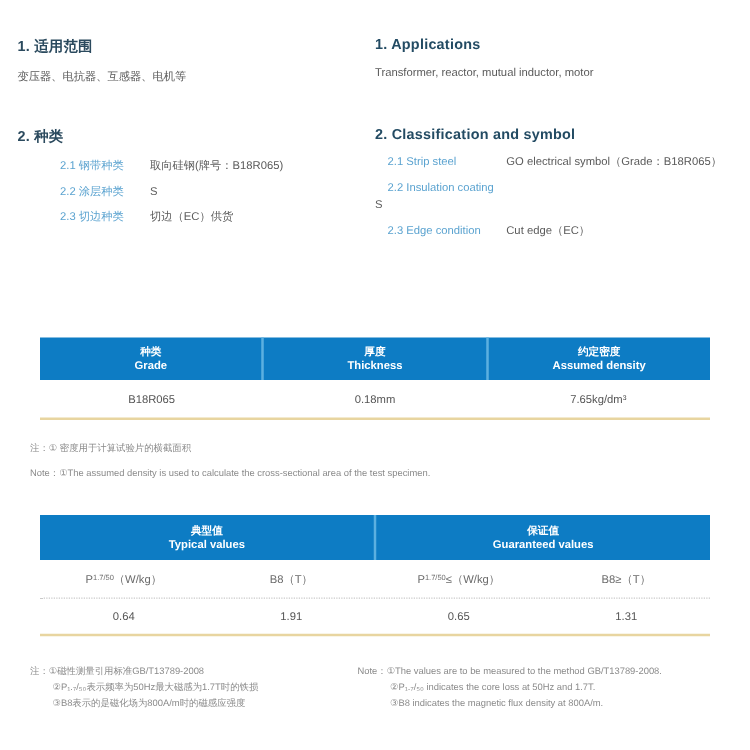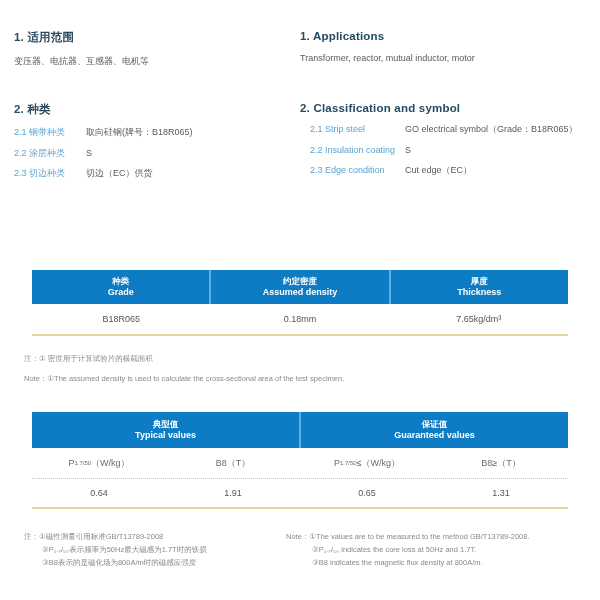--- a/index.html
+++ b/index.html
@@ -97,21 +97,21 @@
     </div>
     <div class="col right">
       <div class="sec-title en">1. Applications</div>
       <div class="sec-body" style="margin-top:10px;">Transformer, reactor, mutual inductor, motor</div>
     </div>
   </div>
 
   <div class="sec" style="position:absolute;left:0;top:102px;">
     <div class="col">
       <div class="sec-title">2. 种类</div>
-      <div style="margin-top:9px;">
+      <div style="margin-top:9px;margin-left:34px;">
         <div class="kvrow" style="margin-bottom:7px;">
           <span class="kv-key" style="width:72px;">2.1 钢带种类</span>
           <span class="kv-val">取向硅钢(牌号：B18R065)</span>
         </div>
         <div class="kvrow" style="margin-bottom:7px;">
           <span class="kv-key" style="width:72px;">2.2 涂层种类</span>
           <span class="kv-val">S</span>
         </div>
         <div class="kvrow">
           <span class="kv-key" style="width:72px;">2.3 切边种类</span>
@@ -119,46 +119,46 @@
         </div>
       </div>
     </div>
     <div class="col right">
       <div class="sec-title en">2. Classification and symbol</div>
       <div style="margin-top:9px;">
         <div class="kvrow" style="margin-bottom:7px;">
           <span class="kv-key" style="width:105px;padding-left:10px;">2.1 Strip steel</span>
           <span class="kv-val">GO electrical symbol（Grade：B18R065）</span>
         </div>
-        <div class="kvrow" style="margin-bottom:7px;">
+        <div class="kvrow" style="margin-bottom:7px;flex-direction:column;">
           <span class="kv-key" style="width:105px;padding-left:10px;">2.2 Insulation coating</span>
           <span class="kv-val">S</span>
         </div>
         <div class="kvrow">
           <span class="kv-key" style="width:105px;padding-left:10px;">2.3 Edge condition</span>
           <span class="kv-val">Cut edge（EC）</span>
         </div>
       </div>
     </div>
   </div>
 
 
   <div class="tbl" style="top:270px;">
     <div class="thead">
       <div class="th">
         <span class="th-cn">种类</span>
         <span class="th-en">Grade</span>
       </div>
       <div class="th">
+        <span class="th-cn">厚度</span>
+        <span class="th-en">Thickness</span>
+      </div>
+      <div class="th">
         <span class="th-cn">约定密度</span>
         <span class="th-en">Assumed density</span>
-      </div>
-      <div class="th">
-        <span class="th-cn">厚度</span>
-        <span class="th-en">Thickness</span>
       </div>
     </div>
     <div class="trow" style="height:30px;">
       <div class="td">B18R065</div>
       <div class="td">0.18mm</div>
       <div class="td">7.65kg/dm³</div>
     </div>
     <div class="goldline"></div>
   </div>
 

